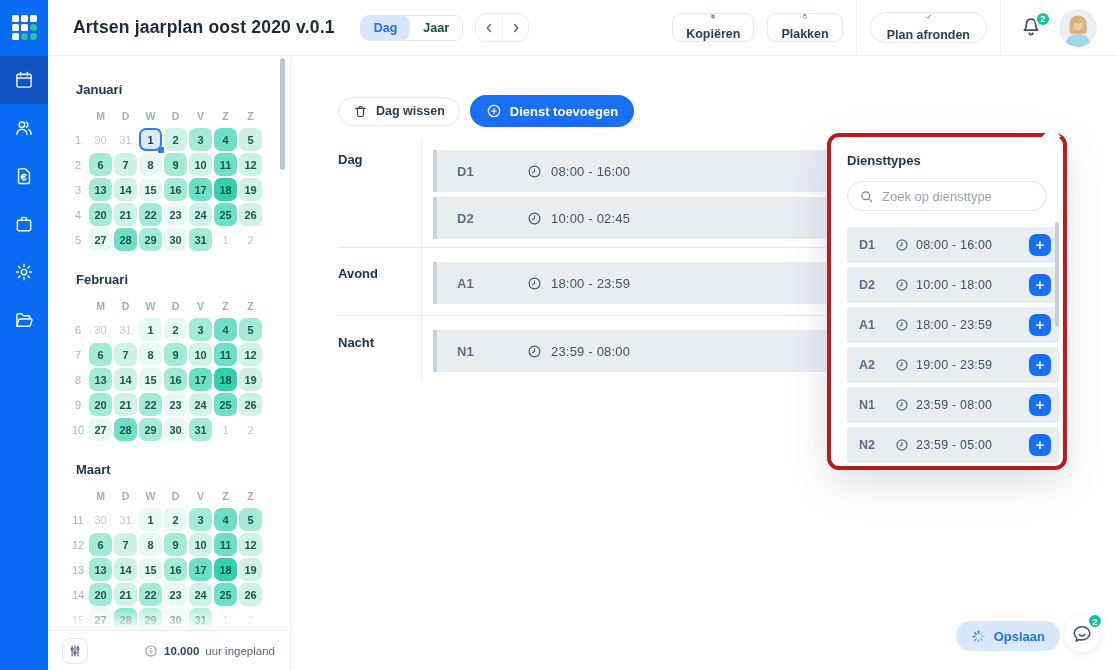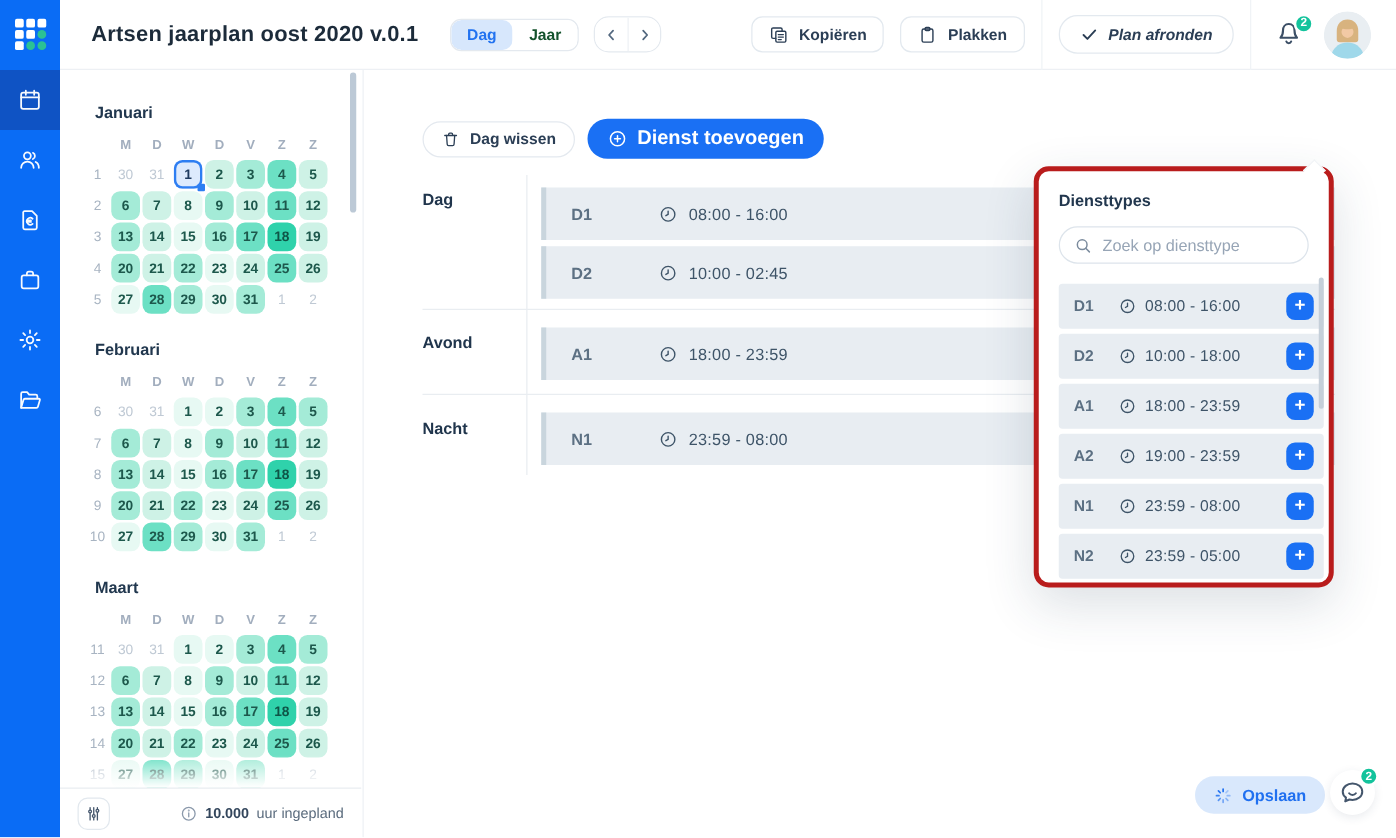--- a/index.html
+++ b/index.html
@@ -16,22 +16,22 @@
   .logo-cell.dot { background:#2bc194; border-radius:50%; }
   .app-title { font-size:17.5px; font-weight:700; letter-spacing:.2px; margin-left:25px; color:#1c2b3a; }
   .view-toggle { display:flex; border:1px solid #e4e9ef; border-radius:9px; overflow:hidden; margin-left:25px; background:#fff; }
   .view-toggle .seg { padding:5px 13px; font-size:12.5px; font-weight:700; color:#14532d; cursor:pointer; background:#fff; border:none; font-family:inherit; }
   .view-toggle .seg.active { background:#d7e7fc; color:#2273f0; border-radius:8px; }
   .nav-arrows { display:flex; border:1px solid #e4e9ef; border-radius:12px; margin-left:12px; overflow:hidden; }
   .nav-arrows .arr { width:26px; height:27px; display:flex; align-items:center; justify-content:center; color:#53687f; background:#fff; border:none; cursor:pointer; }
   .nav-arrows .arr + .arr { border-left:1px solid #eef1f5; }
   .tb-spacer { flex:1; }
   .tb-btn { display:flex; align-items:center; gap:8px; border:1px solid #e3e9ef; background:#fff; border-radius:9px;
-            height:29px; padding:0 13px; font-size:12.5px; font-weight:700; color:#2b3e55; cursor:pointer; font-family:inherit; margin-left:13px; }
-  .tb-btn.pill { border-radius:15px; height:31px; padding:0 16px;font-style:italic; }
+            height:29px; padding:0 13px; font-size:12.5px; font-weight:700; color:#2b3e55; cursor:pointer; font-family:inherit; margin-left:13px;flex-direction:column; }
+  .tb-btn.pill { border-radius:15px; height:31px; padding:0 16px; }
   .tb-divider { width:1px; height:56px; background:#f0f3f6; margin-left:13px; }
   .bell-wrap { position:relative; margin-left:18px; width:26px; height:26px; color:#3c4f66; cursor:pointer; }
   .badge { position:absolute; top:-4px; right:-6px; min-width:16px; height:16px; background:#13c39c; color:#fff;
            border:2px solid #fff; border-radius:9px; font-size:9.5px; font-weight:700; display:flex; align-items:center; justify-content:center; padding:0 2px; }
   .avatar { width:38px; height:38px; border-radius:50%; overflow:hidden; margin-left:14px; margin-right:20px; cursor:pointer; flex:0 0 38px; }
 
   
   .sidebar { position:absolute; left:0; top:56px; width:48px; bottom:0; background:#0a6cf5; z-index:20; }
   .side-item { width:48px; height:48px; display:flex; align-items:center; justify-content:center; color:#fff; cursor:pointer; }
   .side-item.active { background:#0f53c4; }
@@ -64,21 +64,21 @@
   .hours .num { font-weight:700; color:#33465c; }
   .info-ic { color:#8b99ab; display:flex; }
 
   
   .main { position:absolute; left:291px; top:56px; right:0; bottom:0; background:#fff; }
   .main-header { position:absolute; top:38px; left:47px; right:49px; height:34px; display:flex; align-items:center; }
   .date-title { font-size:17.5px; font-weight:700; color:#1b2b3c; flex:1; }
   .btn-outline { display:flex; align-items:center; gap:8px; border:1px solid #e4e9ef; background:#fff; border-radius:15px;
                  height:29px; padding:0 14px; font-size:12.5px; font-weight:700; color:#2b3e55; cursor:pointer; font-family:inherit; }
   .btn-primary { display:flex; align-items:center; gap:8px; border:none; background:#1a70f4; color:#fff; border-radius:17px;
-                 height:32px; padding:0 16px; font-size:16px; font-weight:700; cursor:pointer; font-family:inherit; margin-left:10px; }
+                 height:32px; padding:0 16px; font-size:13px; font-weight:700; cursor:pointer; font-family:inherit; margin-left:10px; }
   .shifts { position:absolute; top:84px; left:47px; right:49px; height:240px; }
   .vdiv { position:absolute; left:83px; top:0; height:240px; width:1px; background:#e9edf1; }
   .hline { position:absolute; left:0; right:0; height:1px; background:#e9edf1; }
   .sec-label { position:absolute; left:0; font-size:13px; font-weight:700; color:#20354c; }
   .shift-row { position:absolute; left:95px; right:0; height:42px; background:#e8edf2; border-left:4px solid #c9d5dd;
                display:flex; align-items:center; padding-left:20px; cursor:pointer; }
   .shift-code { width:70px; font-size:13px; font-weight:700; color:#5c7083; }
   .shift-time { display:flex; align-items:center; gap:9px; font-size:13px; color:#3e5468; letter-spacing:.2px; }
   .clock { display:flex; color:#3e5468; }
 

